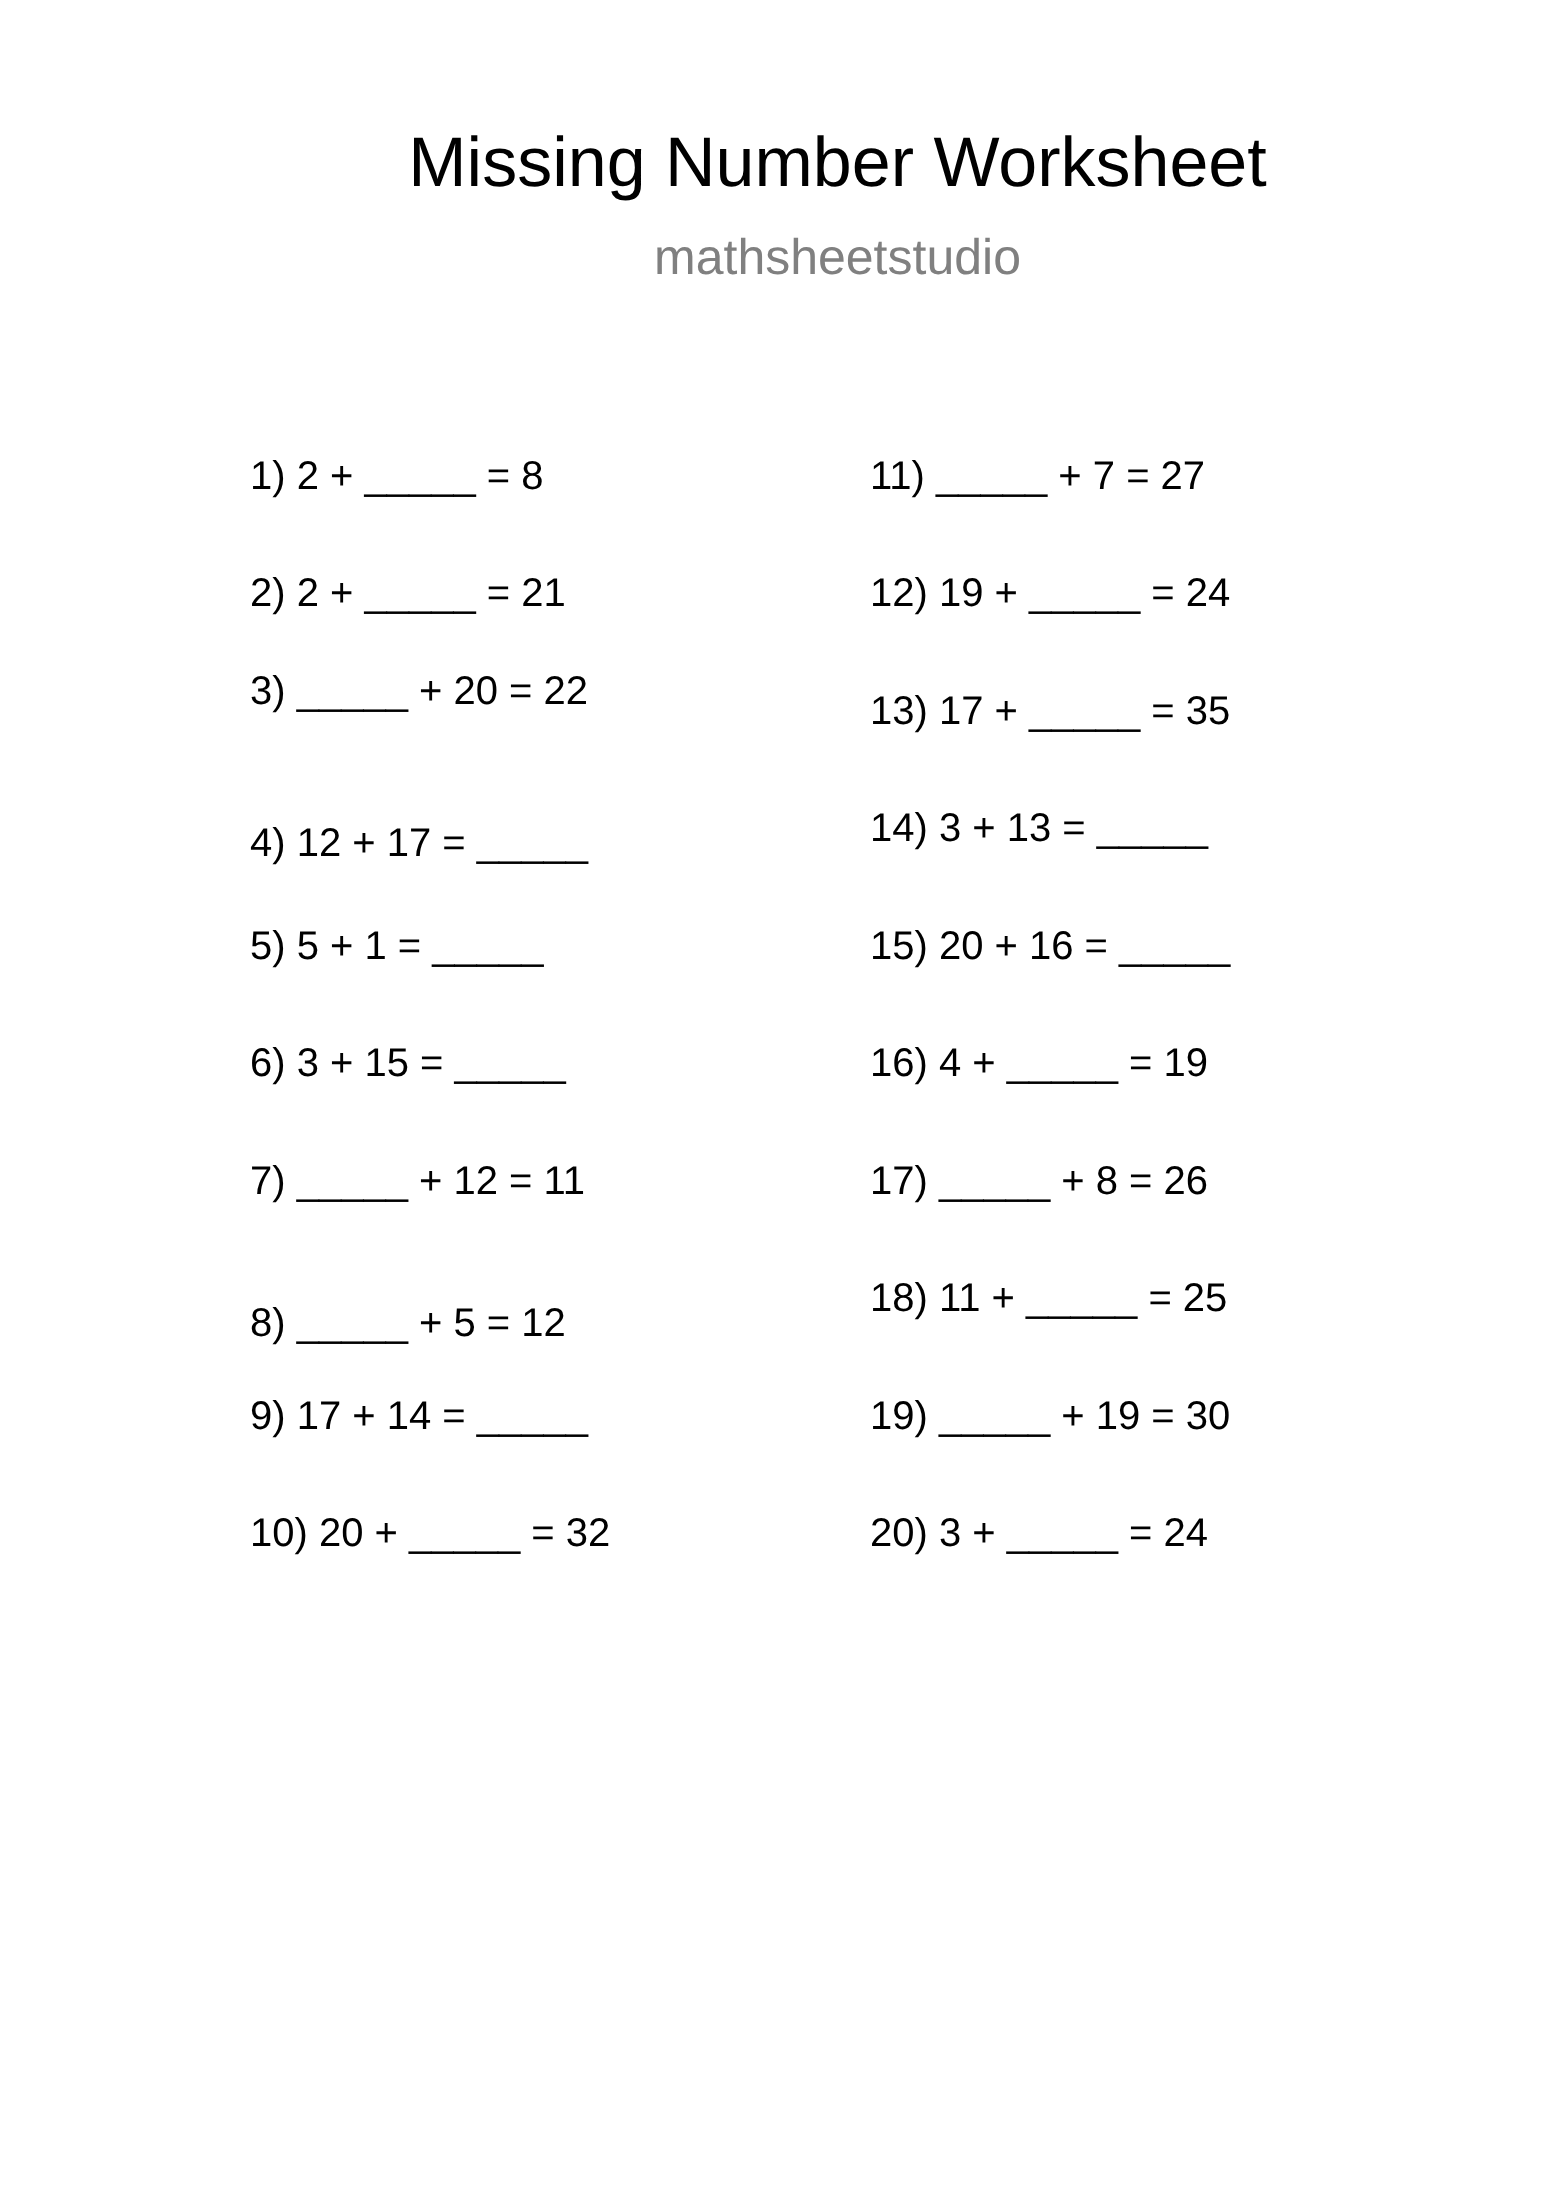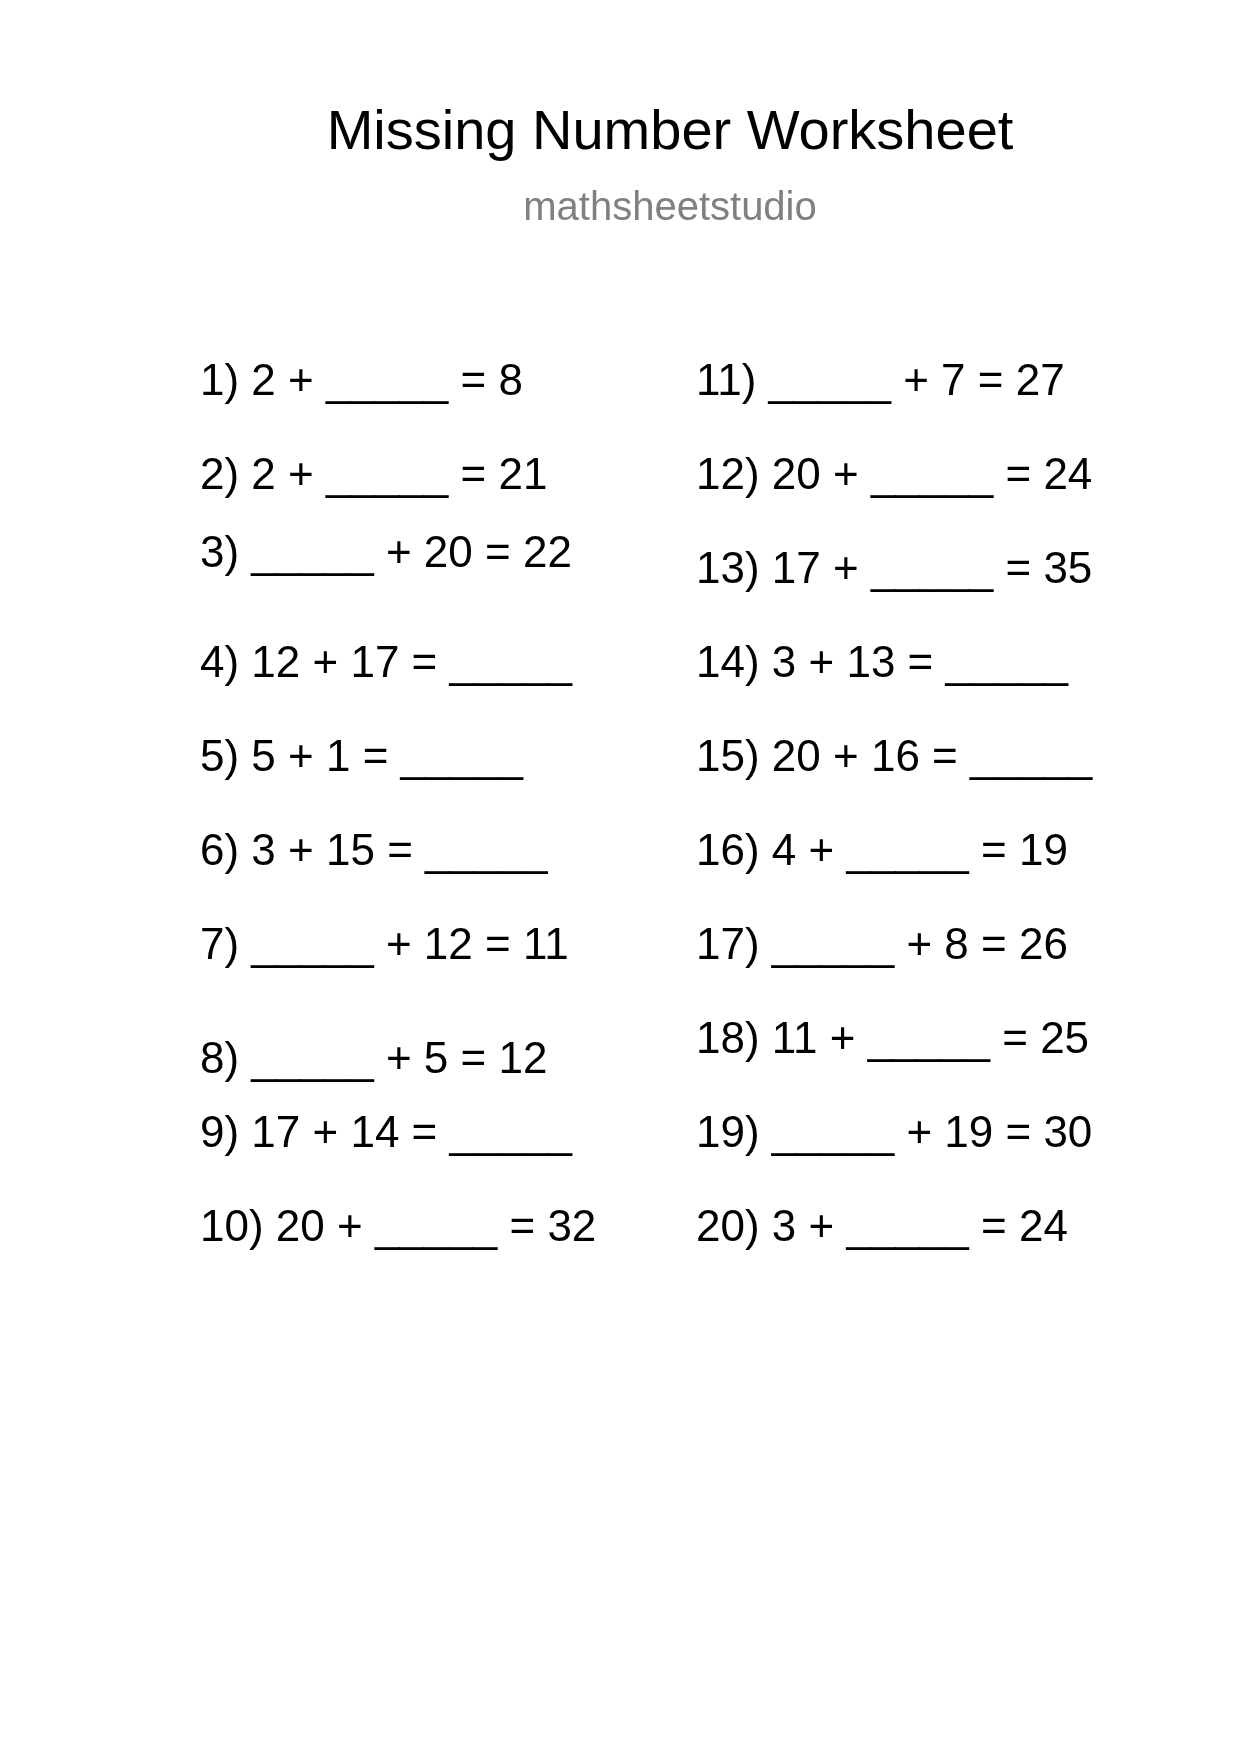--- a/index.html
+++ b/index.html
@@ -40,47 +40,47 @@
     .column {
       position: absolute;
       top: 350px;
     }
     .col-left { left: 200px; }
     .col-right { left: 696px; }
     .problem {
       position: absolute;
       left: 0;
       height: 60px;
-      font-size: 44px;
+      font-size: 32px;
       line-height: 60px;
       white-space: pre;
     }
   </style>
 </head>
 <body>
 
 <div class="title">Missing Number Worksheet</div>
 <div class="subtitle">mathsheetstudio</div>
 
 <div class="column col-left">
   <div class="problem" style="top:0px">1) 2 + _____ = 8</div>
   <div class="problem" style="top:94px">2) 2 + _____ = 21</div>
   <div class="problem" style="top:172px">3) _____ + 20 = 22</div>
-  <div class="problem" style="top:282px">4) 12 + 17 = _____</div>
+  <div class="problem" style="top:294px">4) 12 + 17 = _____</div>
   <div class="problem" style="top:376px">5) 5 + 1 = _____</div>
   <div class="problem" style="top:470px">6) 3 + 15 = _____</div>
   <div class="problem" style="top:564px">7) _____ + 12 = 11</div>
   <div class="problem" style="top:678px">8) _____ + 5 = 12</div>
   <div class="problem" style="top:752px">9) 17 + 14 = _____</div>
   <div class="problem" style="top:846px">10) 20 + _____ = 32</div>
 </div>
 
 <div class="column col-right">
   <div class="problem" style="top:0px">11) _____ + 7 = 27</div>
-  <div class="problem" style="top:94px">12) 20 + _____ = 24</div>
+  <div class="problem" style="top:94px">12) 19 + _____ = 24</div>
   <div class="problem" style="top:188px">13) 17 + _____ = 35</div>
   <div class="problem" style="top:282px">14) 3 + 13 = _____</div>
   <div class="problem" style="top:376px">15) 20 + 16 = _____</div>
   <div class="problem" style="top:470px">16) 4 + _____ = 19</div>
   <div class="problem" style="top:564px">17) _____ + 8 = 26</div>
   <div class="problem" style="top:658px">18) 11 + _____ = 25</div>
   <div class="problem" style="top:752px">19) _____ + 19 = 30</div>
   <div class="problem" style="top:846px">20) 3 + _____ = 24</div>
 </div>
 

